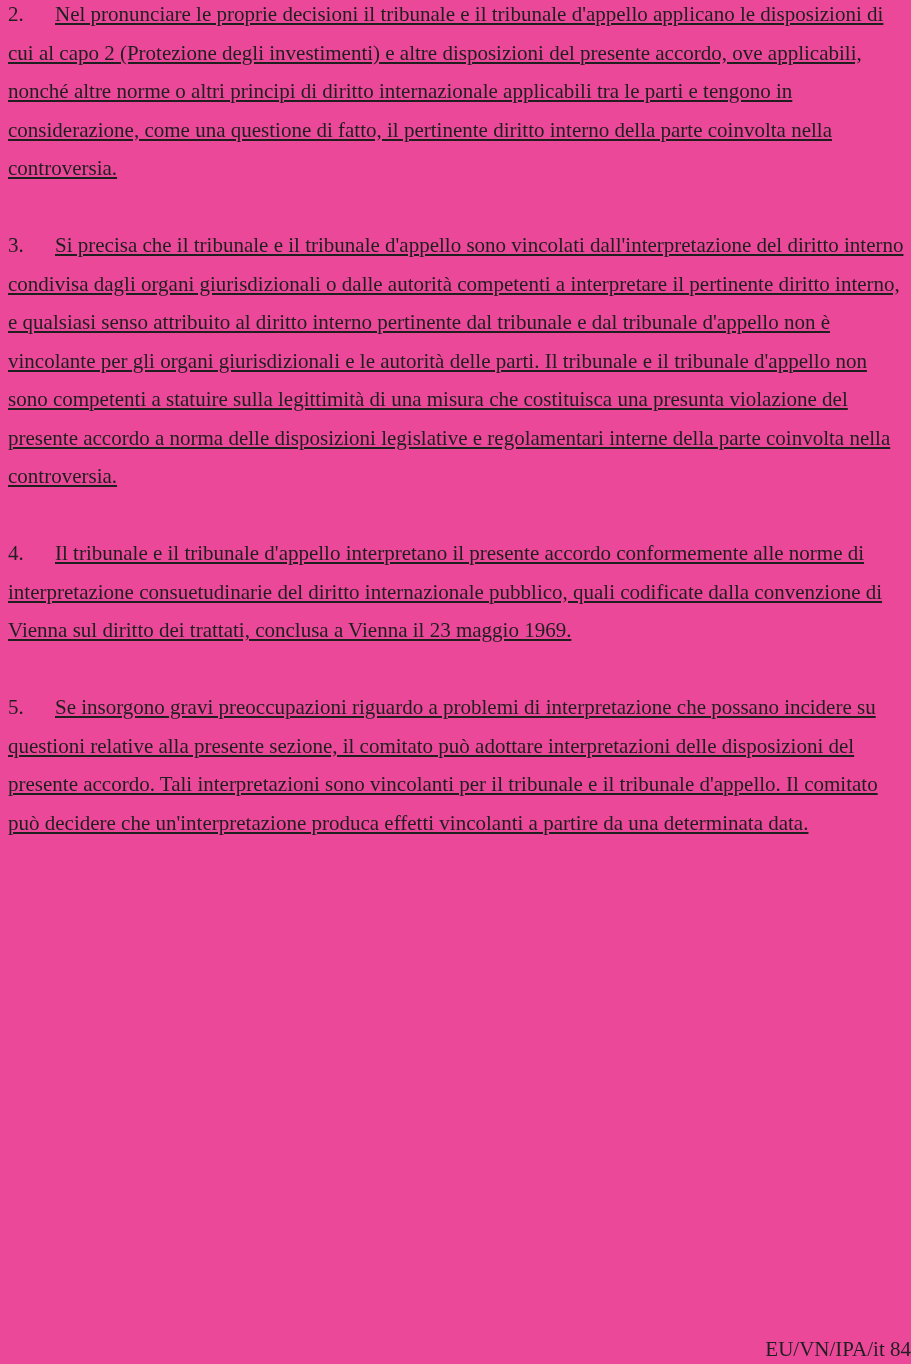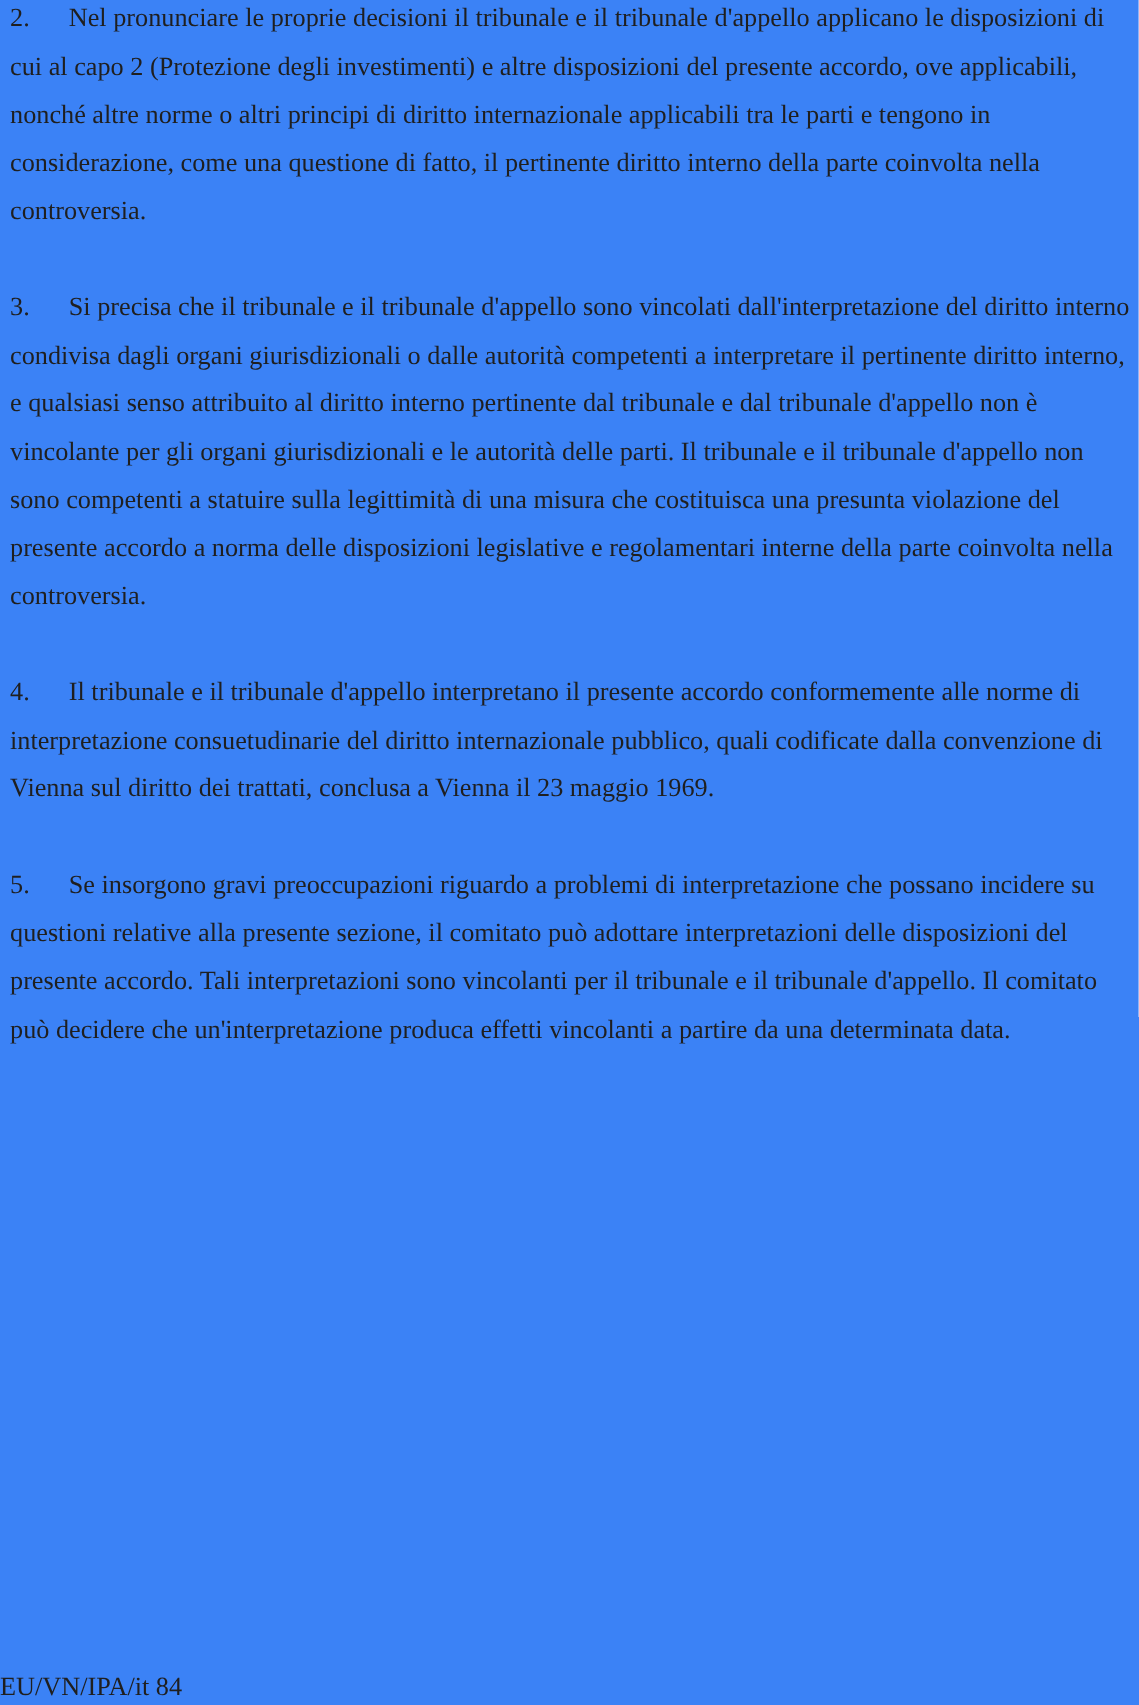--- a/index.html
+++ b/index.html
@@ -4,45 +4,46 @@
 <style>
   html, body {
     margin: 0;
     padding: 0;
     background: #ffffff;
   }
   .page {
     position: relative;
     width: 911px;
     height: 1364px;
-    background: #3b82f6;
+    background: #ec4899;
     overflow: hidden;
     font-family: "Liberation Serif", "DejaVu Serif", serif;
     font-size: 21px;
     line-height: 38.5px;
     color: #1f1f1f;
+    text-decoration: underline;
   }
   .content {
     padding: 0 6px 0 8px;
     margin-top: -5px;
   }
   .para {
     margin: 0 0 38.5px 0;
     text-align: left;
   }
   .pnum {
     display: inline-block;
     width: 47px;
   }
   .page-footer {
     position: absolute;
     left: 0;
     right: 0;
     bottom: 2px;
-    text-align: left;
+    text-align: right;
     font-size: 21px;
     line-height: 26px;
   }
 </style>
 </head>
 <body>
 
 <div class="page">
   <div class="content">
 

